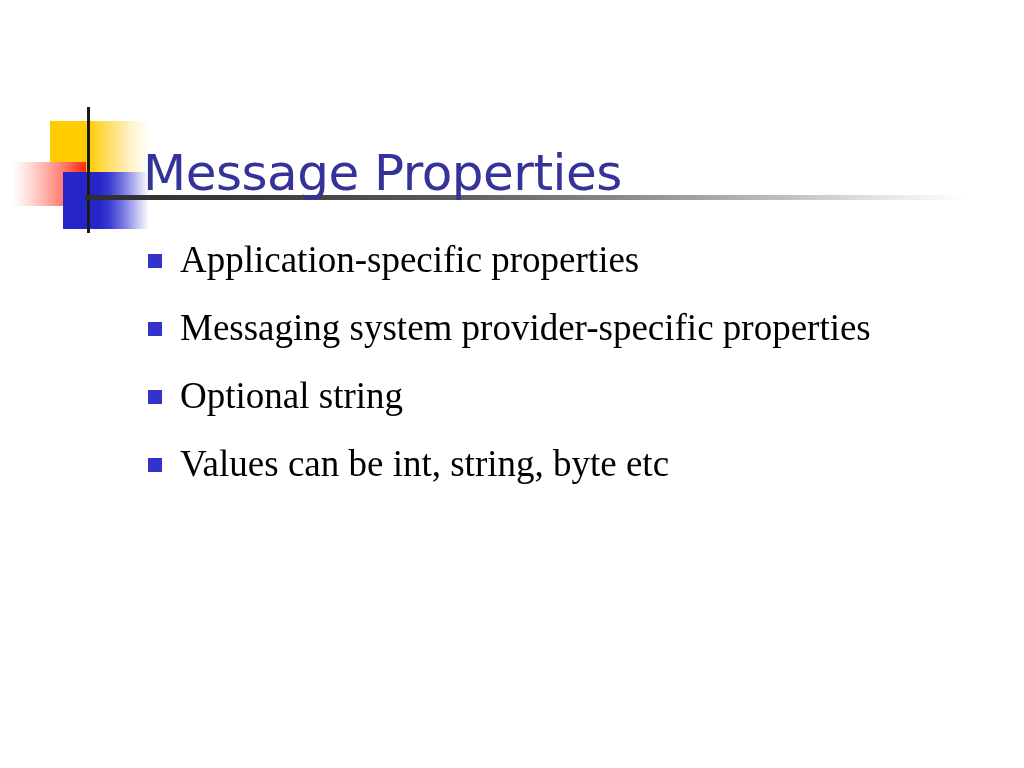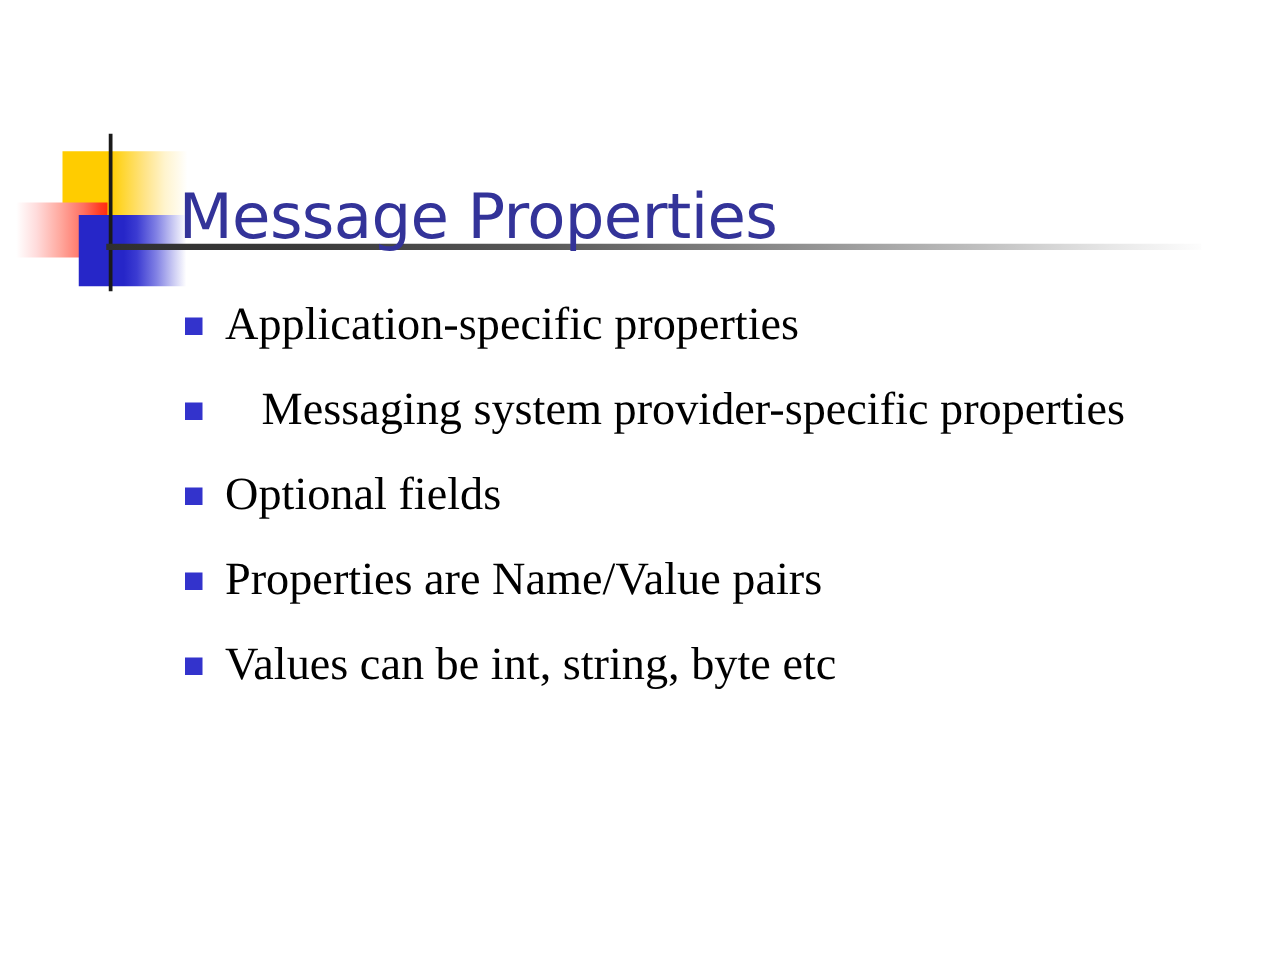--- a/index.html
+++ b/index.html
@@ -108,21 +108,21 @@
   }
   .bullet-marker {
     position: absolute;
     left: 3px;
     top: 20px;
     width: 14px;
     height: 14px;
     background: #3333CC;
   }
   .bullet-text { display: block; }
-  .bullet-item.wrap .bullet-text { max-width: 720px; text-align: right; }
+  .bullet-item.wrap .bullet-text { max-width: 720px; }
 </style>
 </head>
 <body>
 
 <div id="slide">
 
   <div id="logo-cluster">
     <div class="deco-square" id="deco-yellow"></div>
     <div class="deco-square" id="deco-red"></div>
     <div class="deco-square" id="deco-blue"></div>
@@ -137,25 +137,21 @@
     <li class="bullet-item">
       <span class="bullet-marker"></span>
       <span class="bullet-text">Application-specific properties</span>
     </li>
     <li class="bullet-item wrap">
       <span class="bullet-marker"></span>
       <span class="bullet-text">Messaging system provider-specific properties</span>
     </li>
     <li class="bullet-item">
       <span class="bullet-marker"></span>
-      <span class="bullet-text">Optional fields</span>
-    </li>
-    <li class="bullet-item">
-      <span class="bullet-marker"></span>
-      <span class="bullet-text">Properties are Name/Value pairs</span>
+      <span class="bullet-text">Optional string</span>
     </li>
     <li class="bullet-item">
       <span class="bullet-marker"></span>
       <span class="bullet-text">Values can be int, string, byte etc</span>
     </li>
   </ul>
 
 </div>
 
 </body></html>

